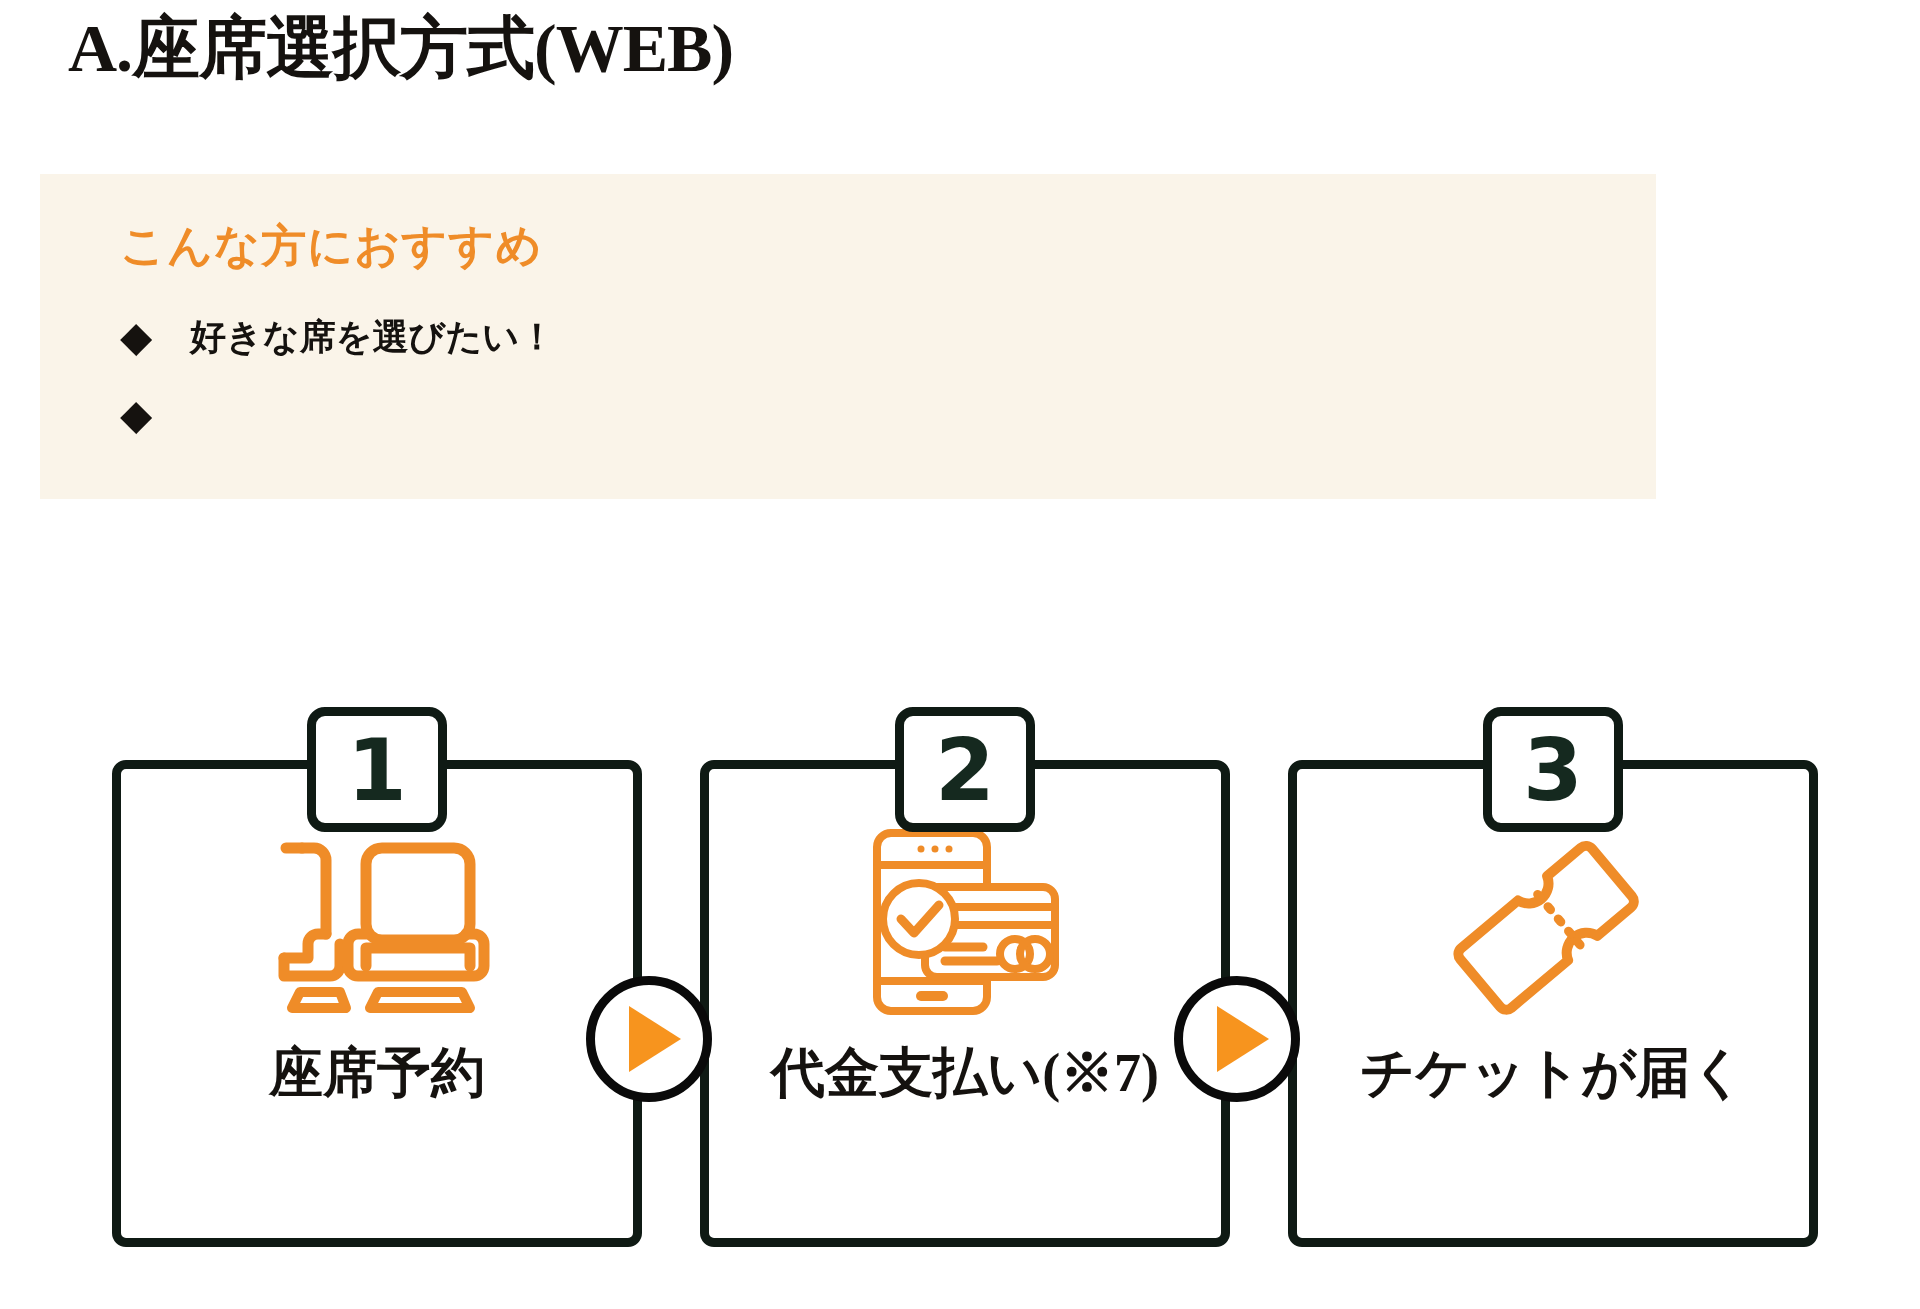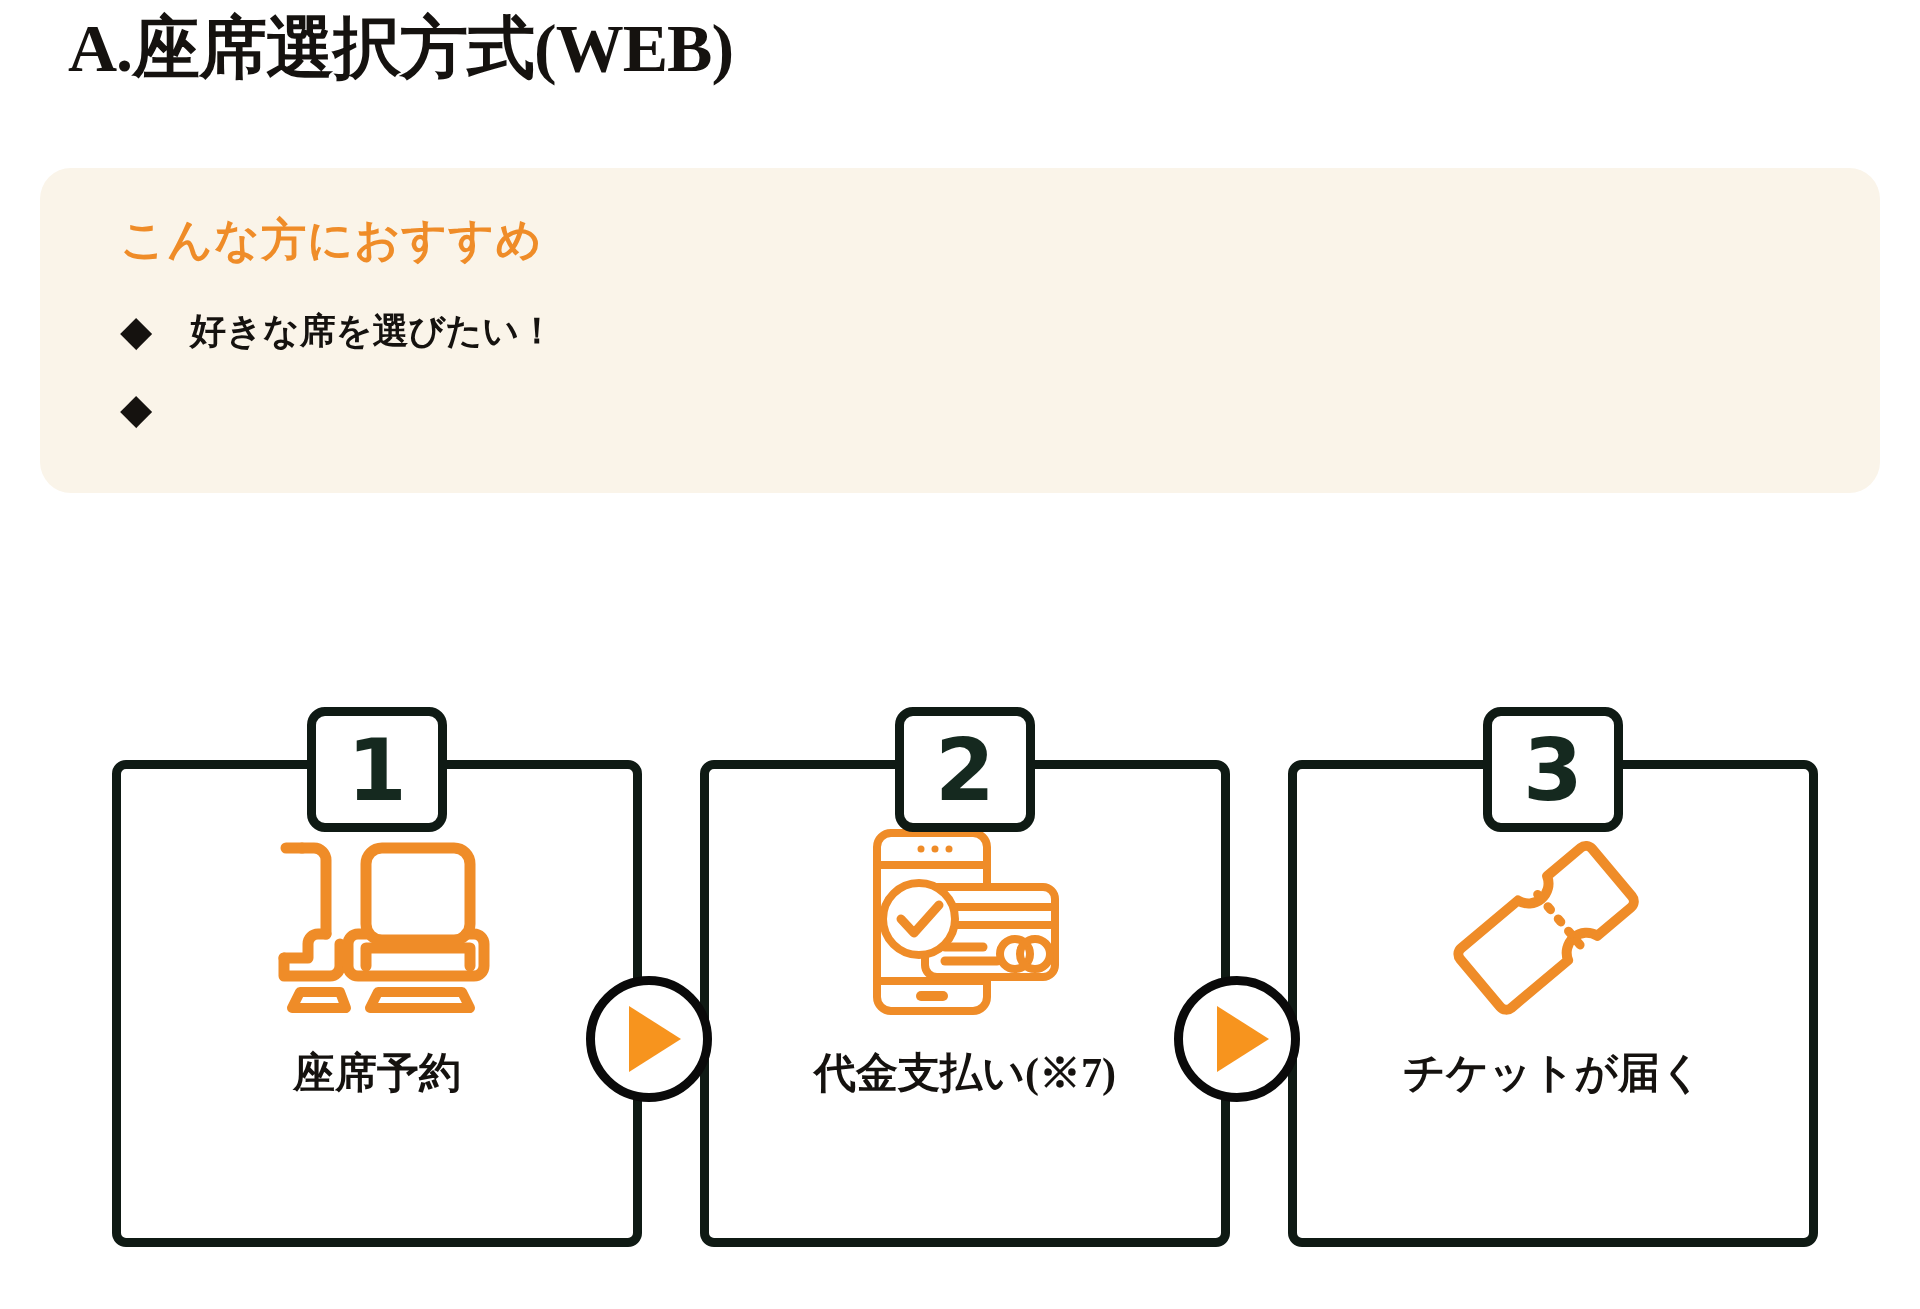--- a/index.html
+++ b/index.html
@@ -28,25 +28,24 @@
     line-height: 92px;
     letter-spacing: -1px;
     color: #15120f;
     white-space: nowrap;
   }
 
   
   .recommend-box {
     position: absolute;
     left: 40px;
-    top: 168px;
-    width: 1840px;
+    top: 174px;
+    width: 1616px;
     height: 325px;
     background: #faf4e9;
-    border-radius: 31px;
   }
   .recommend-heading {
     position: absolute;
     left: 80px;
     top: 44px;
     font-family: "DejaVu Sans", "Liberation Sans", sans-serif;
     font-weight: 700;
     font-size: 45px;
     line-height: 55px;
     letter-spacing: 1px;
@@ -151,21 +150,21 @@
   .step-icon svg { display: block; }
 
   .step-label {
     position: absolute;
     top: 278px;
     left: 0;
     width: 100%;
     text-align: center;
     font-family: "Liberation Serif", "DejaVu Serif", serif;
     font-weight: 700;
-    font-size: 42px;
+    font-size: 54px;
     line-height: 52px;
     color: #15120f;
     white-space: nowrap;
   }
 
   
   .arrow-node {
     position: absolute;
     top: 296px;
     width: 126px;

